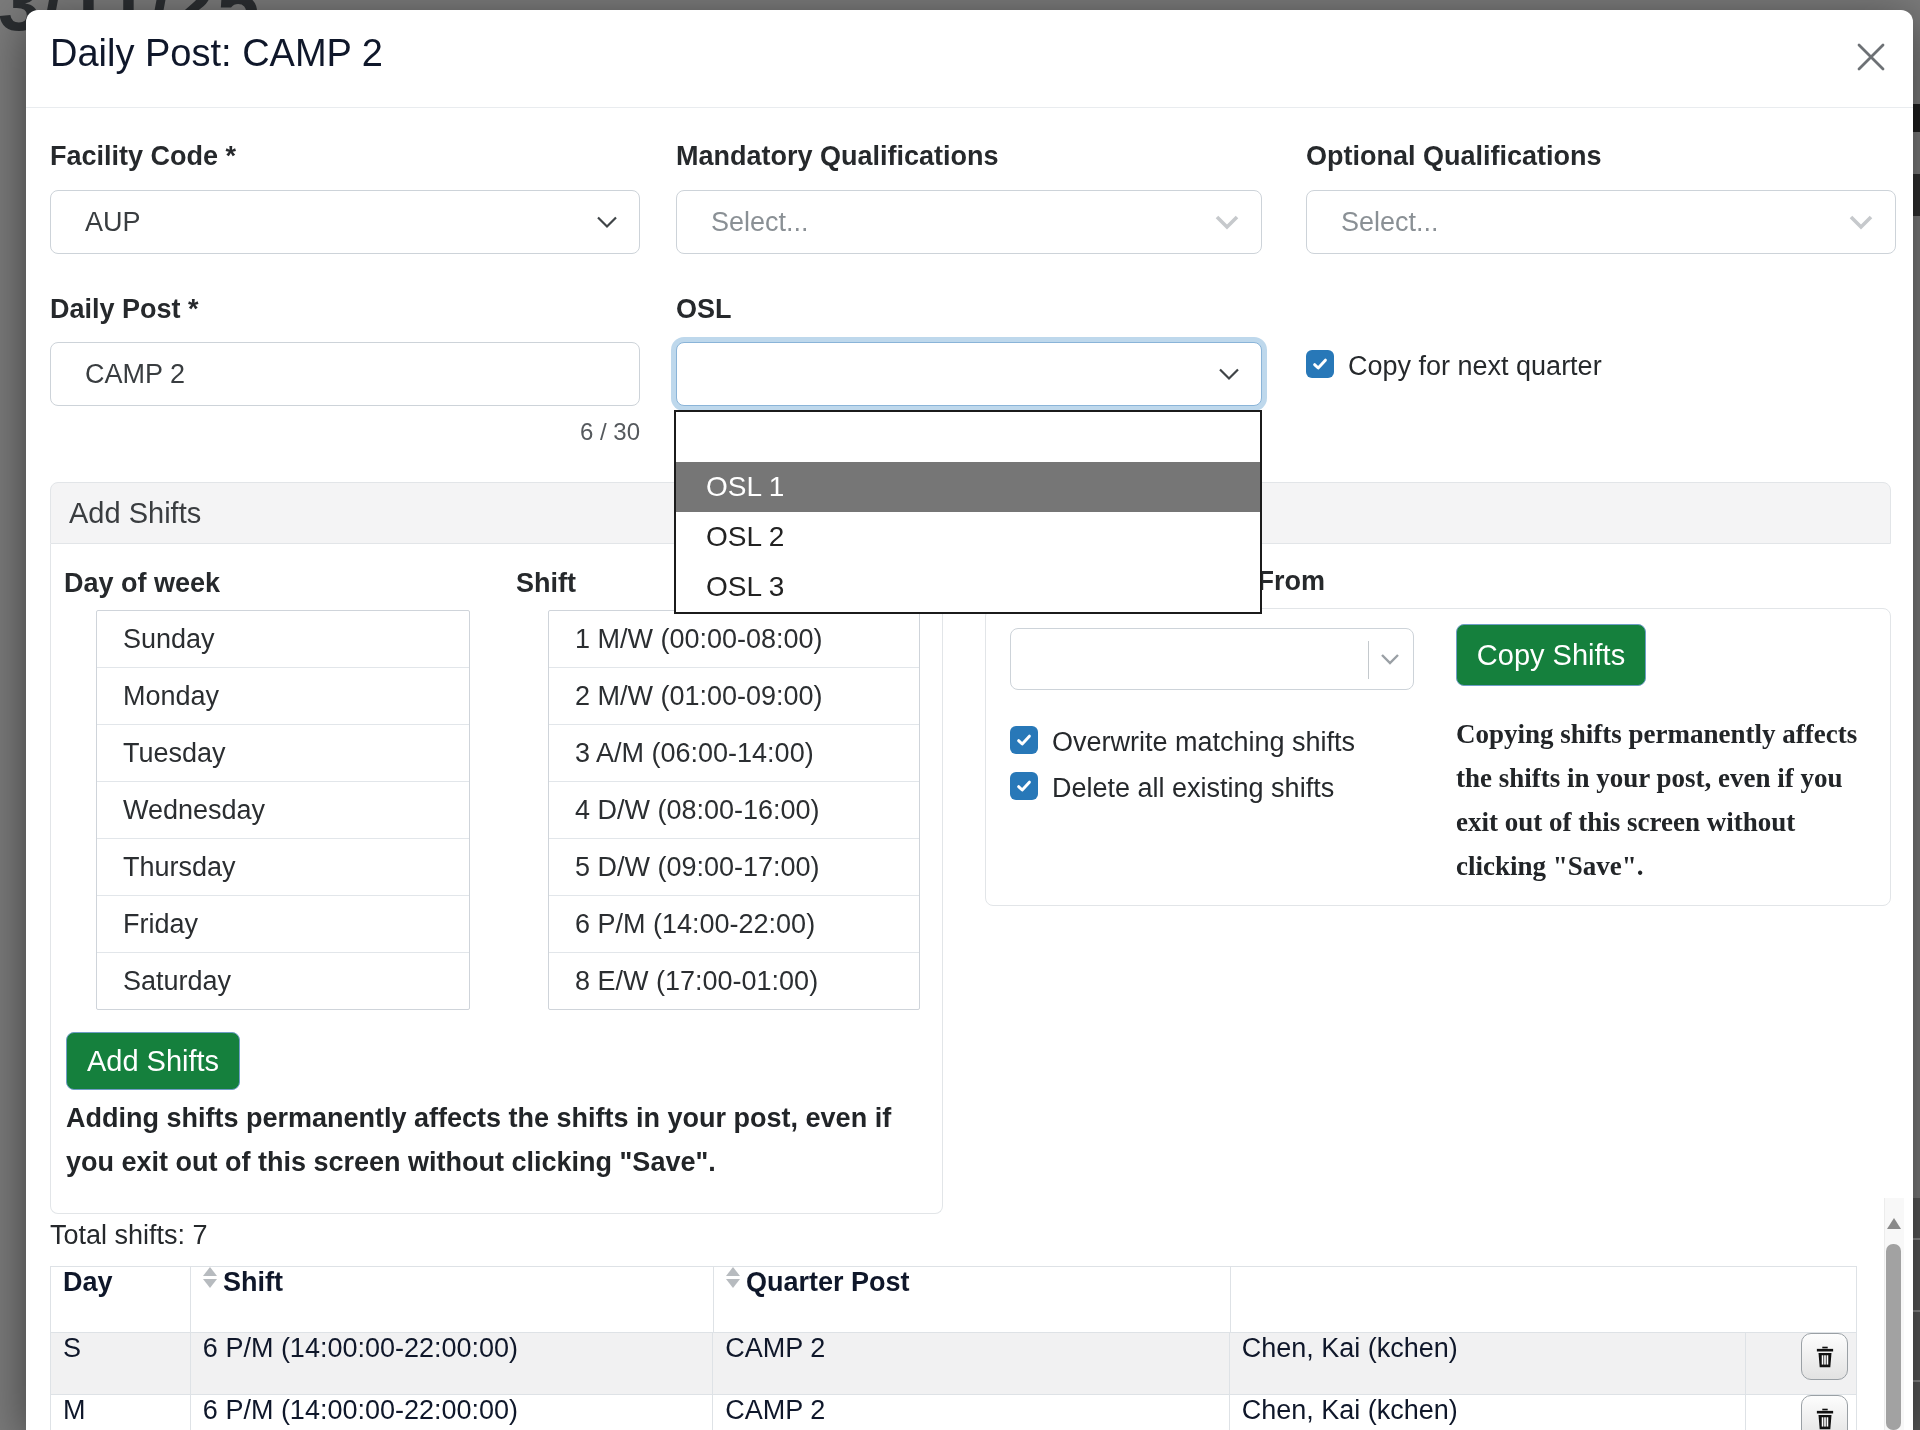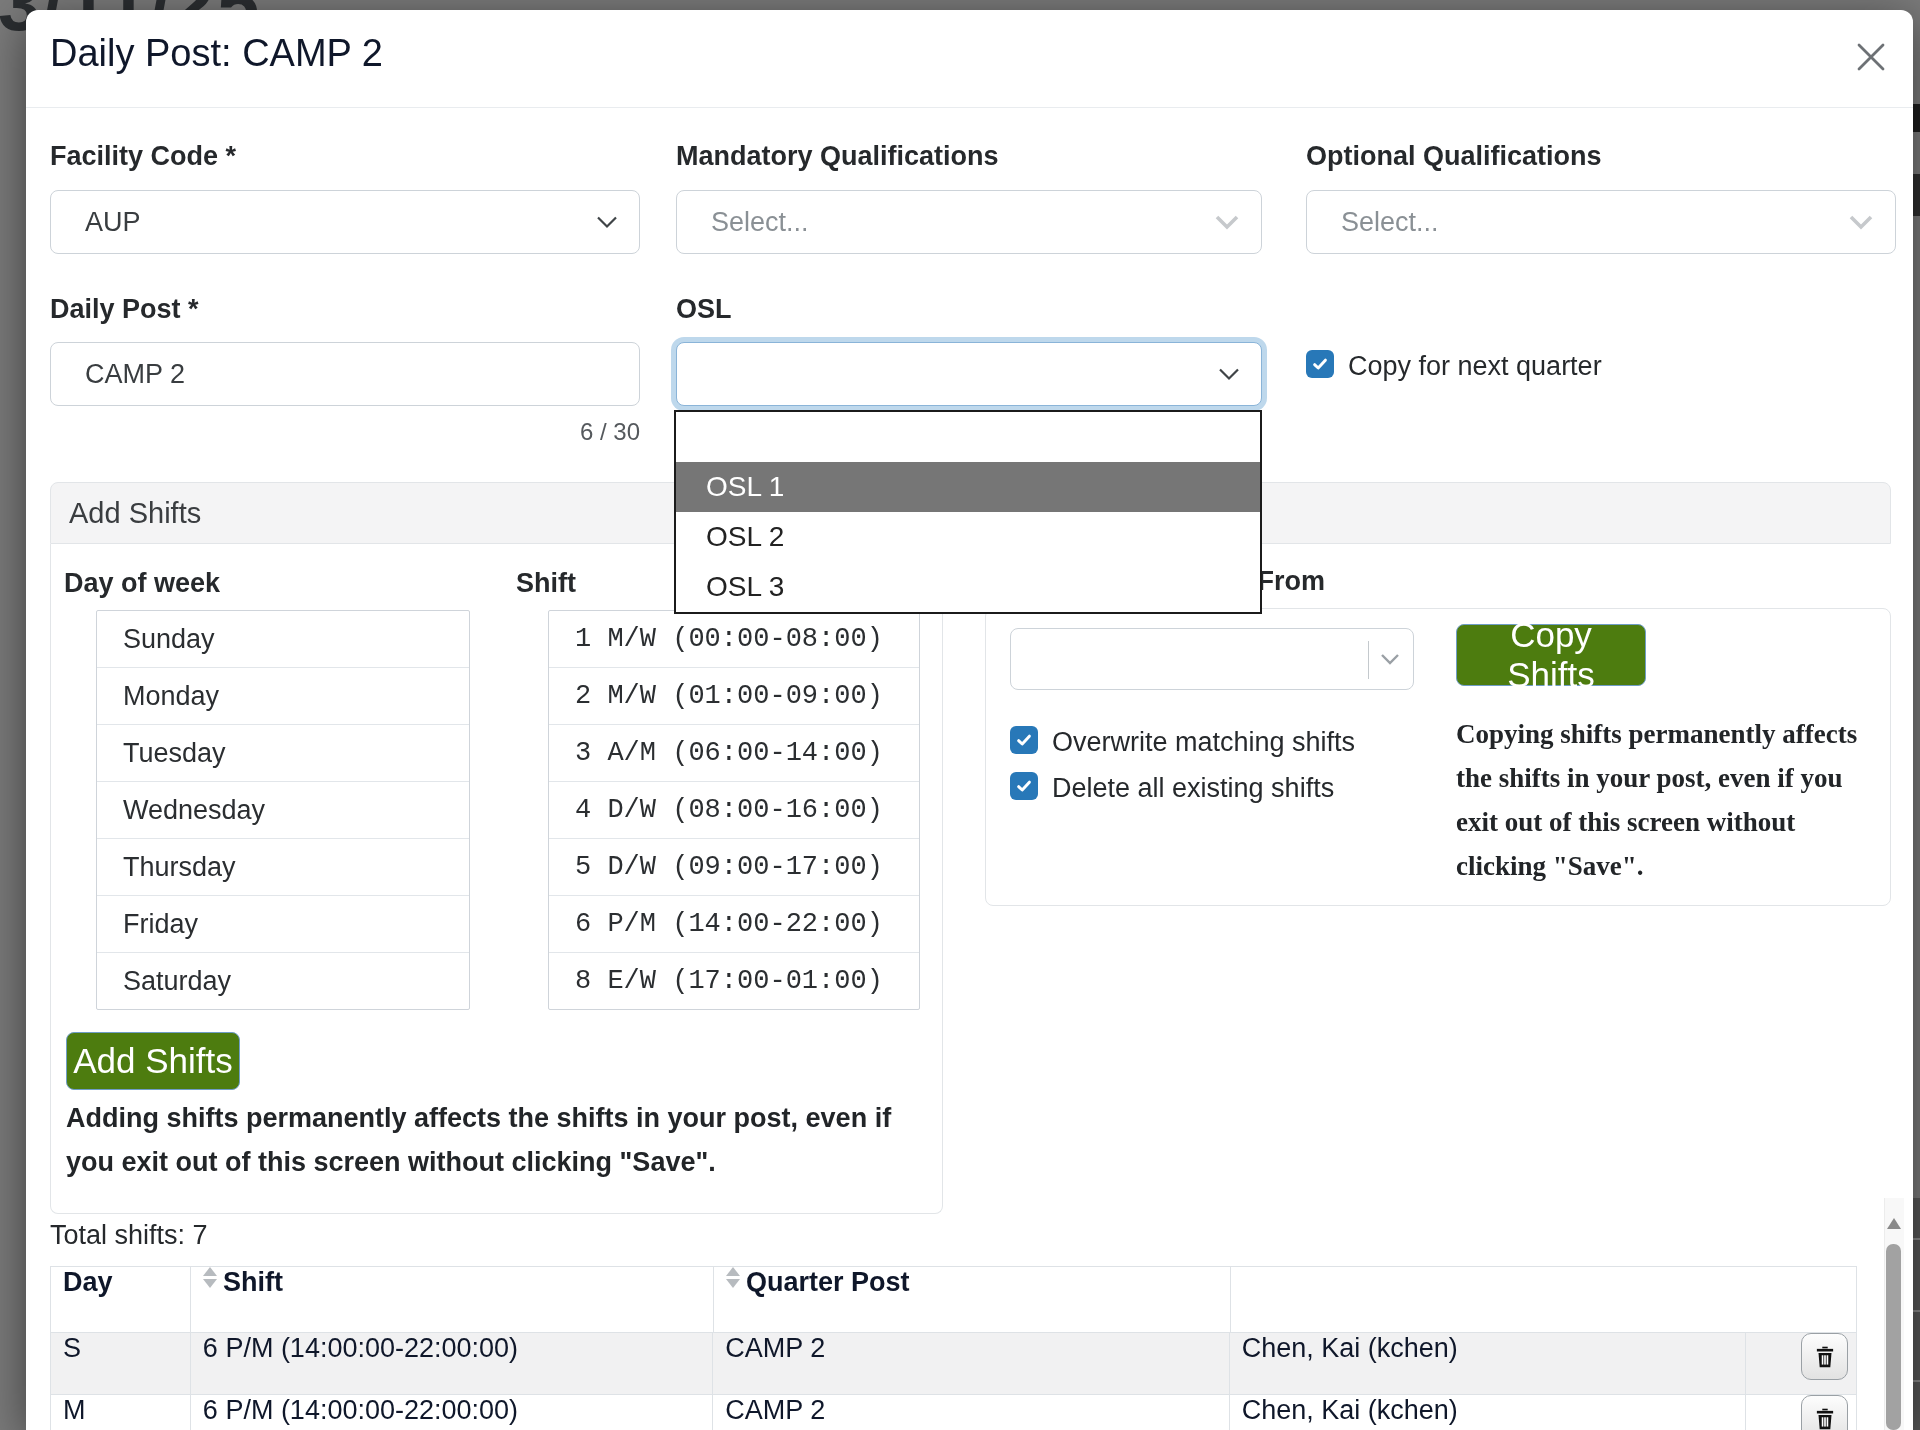--- a/index.html
+++ b/index.html
@@ -48,22 +48,22 @@
   .cardL{position:absolute;left:50px;top:544px;width:893px;height:670px;border:1px solid #e2e5e8;
          border-top:none;border-radius:0 0 8px 8px;box-sizing:border-box;z-index:15;background:#fff;}
   .cardR{position:absolute;left:985px;top:608px;width:906px;height:298px;border:1px solid #e2e5e8;
          border-radius:8px;box-sizing:border-box;z-index:15;background:#fff;}
 
   .lst{position:absolute;background:#fff;border:1px solid #cfd4da;border-radius:2px;z-index:20;
        box-sizing:border-box;overflow:hidden;}
   .li{height:56px;line-height:56px;font-size:27px;color:#2b2e31;padding-left:26px;cursor:pointer;}
   .li + .li{border-top:1px solid #e2e6ea;}
 
-  .btn{position:absolute;background:#4d7c0f;color:#fff;border:1px solid #6f9dc6;border-radius:8px;
-       font-size:35px;font-family:"Liberation Sans",sans-serif;cursor:pointer;z-index:20;
+  .btn{position:absolute;background:#15803d;color:#fff;border:1px solid #6f9dc6;border-radius:8px;
+       font-size:29px;font-family:"Liberation Sans",sans-serif;cursor:pointer;z-index:20;
        display:flex;align-items:center;justify-content:center;}
   .warn{position:absolute;font-size:27px;font-weight:700;color:#222528;line-height:44px;z-index:20;}
 
   .combo{position:absolute;left:1010px;top:628px;width:404px;height:62px;border:1px solid #cdd3d9;
          border-radius:8px;box-sizing:border-box;z-index:20;background:#fff;cursor:pointer;}
   .combo .sep{position:absolute;right:44px;top:12px;width:1px;height:38px;background:#c4c9cd;}
   .combo .chev{position:absolute;right:12px;top:50%;transform:translateY(-50%);display:flex;}
 
   
   .ttl{position:absolute;left:50px;top:1220px;font-size:27px;color:#26292c;z-index:20;}
@@ -194,21 +194,21 @@
   <div class="lst" style="left:96px;top:610px;width:374px;">
     <div class="li">Sunday</div>
     <div class="li">Monday</div>
     <div class="li">Tuesday</div>
     <div class="li">Wednesday</div>
     <div class="li">Thursday</div>
     <div class="li">Friday</div>
     <div class="li">Saturday</div>
   </div>
 
-  <div class="lst" style="left:548px;top:610px;width:372px;font-family:Liberation Mono, monospace;">
+  <div class="lst" style="left:548px;top:610px;width:372px;">
     <div class="li">1 M/W (00:00-08:00)</div>
     <div class="li">2 M/W (01:00-09:00)</div>
     <div class="li">3 A/M (06:00-14:00)</div>
     <div class="li">4 D/W (08:00-16:00)</div>
     <div class="li">5 D/W (09:00-17:00)</div>
     <div class="li">6 P/M (14:00-22:00)</div>
     <div class="li">8 E/W (17:00-01:00)</div>
   </div>
 
   <button class="btn" style="left:66px;top:1032px;width:174px;height:58px;">Add Shifts</button>

